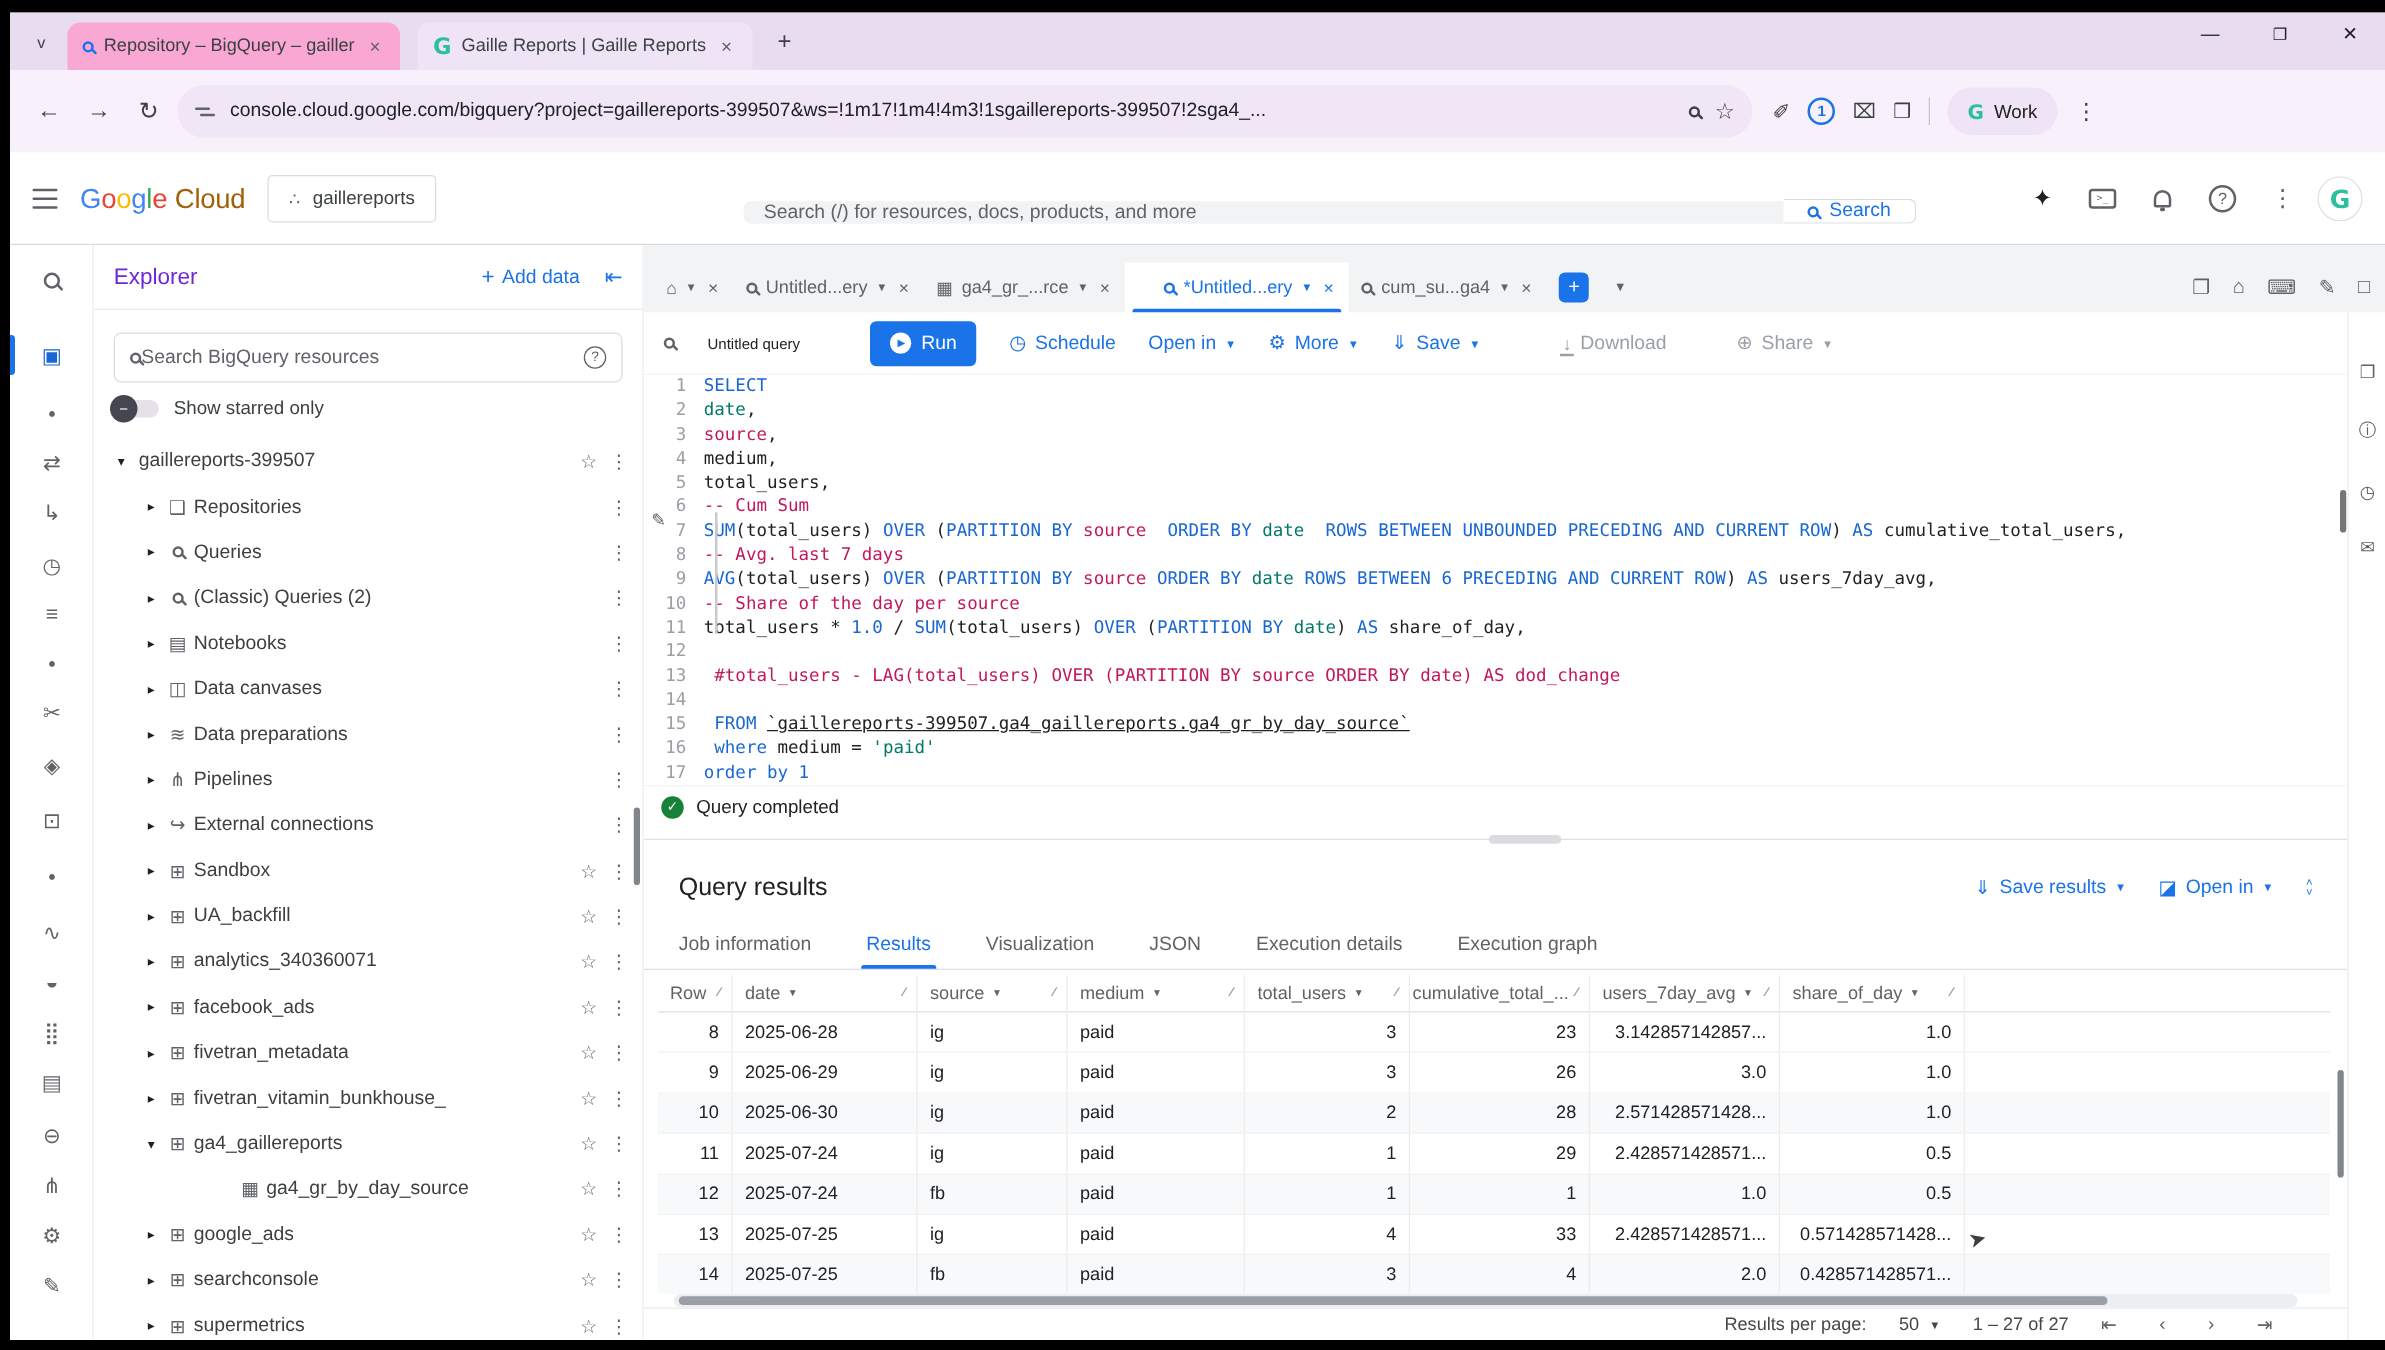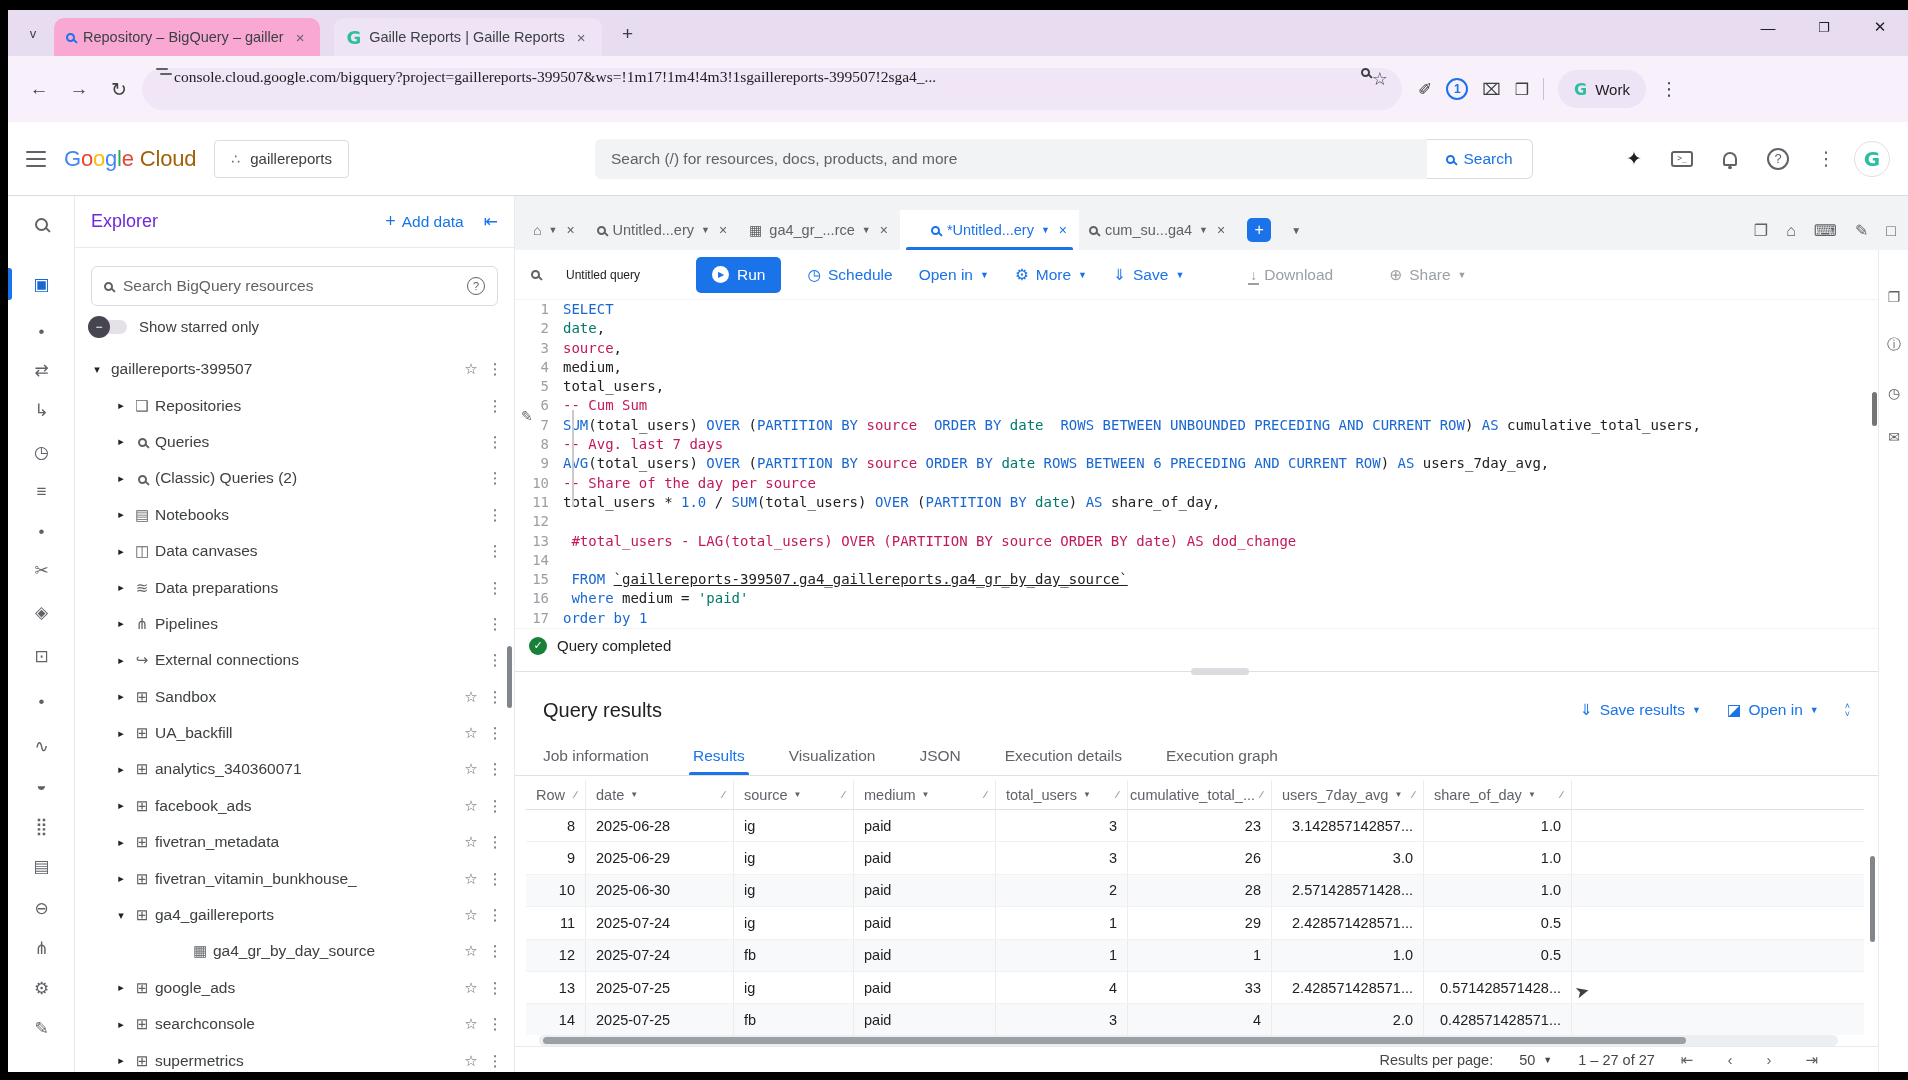--- a/index.html
+++ b/index.html
@@ -15,21 +15,21 @@
   .btab.inactive{background:#efe4f6;margin-left:14px;}
   .btab .ttl{flex:1;white-space:nowrap;overflow:hidden;text-overflow:ellipsis;}
   .btab .x{color:#5f6368;font-size:15px;padding:2px 4px;}
   .newtab{width:28px;height:28px;margin:0 0 8px 12px;display:flex;align-items:center;justify-content:center;font-size:19px;color:#3c4043;}
   .winctl{margin-left:auto;display:flex;align-self:flex-start;height:34px;}
   .winctl span{width:56px;display:flex;align-items:center;justify-content:center;font-size:15px;color:#202124;}
 
   
   .btoolbar{position:absolute;left:0;top:46px;width:100%;height:66px;background:#f8f0fa;display:flex;align-items:center;padding:0 14px;gap:6px;}
   .navic{width:34px;height:34px;display:flex;align-items:center;justify-content:center;color:#3f3f46;font-size:19px;border-radius:50%;}
-  .urlpill{flex:0 0 1260px;height:42px;background:#f1e6f6;border-radius:21px;display:flex;padding:0 14px;gap:2px;color:#3c4043;font-family:Liberation Serif, serif;}
+  .urlpill{flex:0 0 1260px;height:42px;background:#f1e6f6;border-radius:21px;display:flex;align-items:center;padding:0 14px;gap:12px;color:#3c4043;}
   .siteinfo{display:flex;flex-direction:column;gap:3px;width:16px;}
   .siteinfo i{display:block;height:2px;background:#5f6368;border-radius:2px;}
   .siteinfo i:nth-child(1){width:12px;margin-left:0;}
   .siteinfo i:nth-child(2){width:12px;margin-left:4px;}
   .urltext{flex:1;font-size:15.5px;white-space:nowrap;overflow:hidden;color:#202124;}
   .mag{width:9px;height:9px;border:2px solid currentColor;border-radius:50%;position:relative;display:inline-block;flex:none;}
   .mag::after{content:"";position:absolute;width:6px;height:2px;background:currentColor;transform:rotate(45deg);right:-5px;bottom:-2px;border-radius:1px;}
   .mag.big{width:13px;height:13px;}
   .extgrp{display:flex;align-items:center;gap:14px;margin-left:10px;color:#3c4043;}
   .onepass{width:22px;height:22px;border-radius:50%;border:2px solid #1a73e8;color:#1a73e8;font-size:12px;display:flex;align-items:center;justify-content:center;font-weight:bold;}
@@ -40,21 +40,21 @@
   
   .cloudhdr{position:absolute;left:0;top:112px;width:100%;height:74px;background:#fff;border-bottom:1px solid #dadce0;display:flex;align-items:center;padding:0 18px;gap:18px;}
   .burger{display:flex;flex-direction:column;gap:5px;width:20px;}
   .burger i{height:2px;background:#5f6368;border-radius:1px;}
   .gcl{font-size:22px;letter-spacing:-.2px;}
   .gcl b{font-weight:normal;}
   .gcl .l1{color:#4285F4}.gcl .l2{color:#EA4335}.gcl .l3{color:#FBBC04}.gcl .l4{color:#4285F4}.gcl .l5{color:#34A853}.gcl .l6{color:#EA4335}
   .gcl .cloud{color:#a16207;margin-left:6px;}
   .projchip{height:38px;border:1px solid #dadce0;border-radius:4px;display:flex;align-items:center;gap:10px;padding:0 16px;font-size:15px;color:#3c4043;}
   .projchip .pic{color:#5f6368;font-size:14px;}
-  .searchwrap{position:absolute;left:587px;top:17px;width:938px;height:40px;display:flex;}
+  .searchwrap{position:absolute;left:587px;top:17px;width:938px;height:40px;display:flex;align-items:flex-end;}
   .searchpill{flex:1;background:#f1f3f4;border-radius:6px 0 0 6px;display:flex;align-items:center;padding:0 16px;color:#5f6368;font-size:15.5px;}
   .searchbtn{width:106px;background:#fff;border:1px solid #dadce0;border-left:none;border-radius:0 6px 6px 0;display:flex;align-items:center;justify-content:center;gap:8px;color:#1a73e8;font-size:15.5px;}
   .hdr-ic{width:40px;height:40px;display:flex;align-items:center;justify-content:center;color:#5f6368;font-size:19px;}
   .hdr-right{margin-left:auto;display:flex;align-items:center;gap:8px;}
   .shellic{width:22px;height:16px;border:2px solid #5f6368;border-radius:3px;font-size:8px;color:#5f6368;display:flex;align-items:center;justify-content:center;font-family:"DejaVu Sans Mono",monospace;}
   .bell{width:14px;height:14px;border:2px solid #5f6368;border-radius:7px 7px 2px 2px;position:relative;}
   .bell::after{content:"";position:absolute;left:3px;bottom:-5px;width:4px;height:3px;background:#5f6368;border-radius:2px;}
   .qmark{width:22px;height:22px;border:2px solid #5f6368;border-radius:50%;display:flex;align-items:center;justify-content:center;font-size:13px;}
   .avatar{width:36px;height:36px;border-radius:50%;background:#fff;border:1px solid #e0e0e0;display:flex;align-items:center;justify-content:center;}
 
@@ -65,21 +65,21 @@
   .rail .ric.active{color:#1967d2;}
   .rail .ric.active::before{content:"";position:absolute;left:0;top:2px;bottom:2px;width:4px;background:#1a73e8;border-radius:0 3px 3px 0;}
   .rail .ric.active::after{content:"";position:absolute;left:10px;right:10px;top:0;bottom:0;background:#e8f0fe;border-radius:6px;z-index:-1;}
 
   
   .explorer{position:absolute;left:67px;top:0;width:440px;height:100%;border-right:1px solid #e8eaed;background:#fff;overflow:hidden;}
   .exhdr{height:52px;border-bottom:1px solid #e8eaed;display:flex;align-items:center;padding:0 16px;gap:8px;}
   .exhdr .t{font-size:18px;color:#6d28d9;flex:1;}
   .adddata{color:#1a73e8;font-size:15.5px;display:flex;gap:6px;align-items:center;}
   .collapseic{color:#1a73e8;font-size:17px;margin-left:12px;}
-  .exsearch{margin:18px 16px 0 16px;height:40px;border:1px solid #dadce0;border-radius:6px;display:flex;align-items:center;padding:0 12px;gap:10px;color:#5f6368;font-size:15.5px;}
+  .exsearch{margin:18px 16px 0 16px;height:40px;border:1px solid #dadce0;border-radius:6px;display:flex;align-items:center;padding:0 12px;color:#5f6368;font-size:15.5px;}
   .exsearch .ph{flex:1;}
   .togglerow{margin:12px 16px 0 16px;display:flex;align-items:center;gap:12px;font-size:15px;color:#3c4043;}
   .track{width:36px;height:14px;background:#e6e0e9;border-radius:7px;position:relative;}
   .knob{position:absolute;left:-3px;top:-4px;width:22px;height:22px;border-radius:50%;background:#45464f;color:#fff;font-size:12px;display:flex;align-items:center;justify-content:center;}
   .tree{position:absolute;left:0;top:155px;right:0;bottom:0;overflow:hidden;}
   .trow{height:36.4px;display:flex;align-items:center;padding-right:8px;font-size:15.5px;color:#3c4043;}
   .trow .chev{width:16px;color:#202124;font-size:11px;flex:none;text-align:center;}
   .trow .tic{width:26px;color:#5f6368;font-size:15px;flex:none;text-align:center;}
   .trow .lbl{white-space:nowrap;overflow:hidden;text-overflow:ellipsis;}
   .trow .sp{flex:1;}

